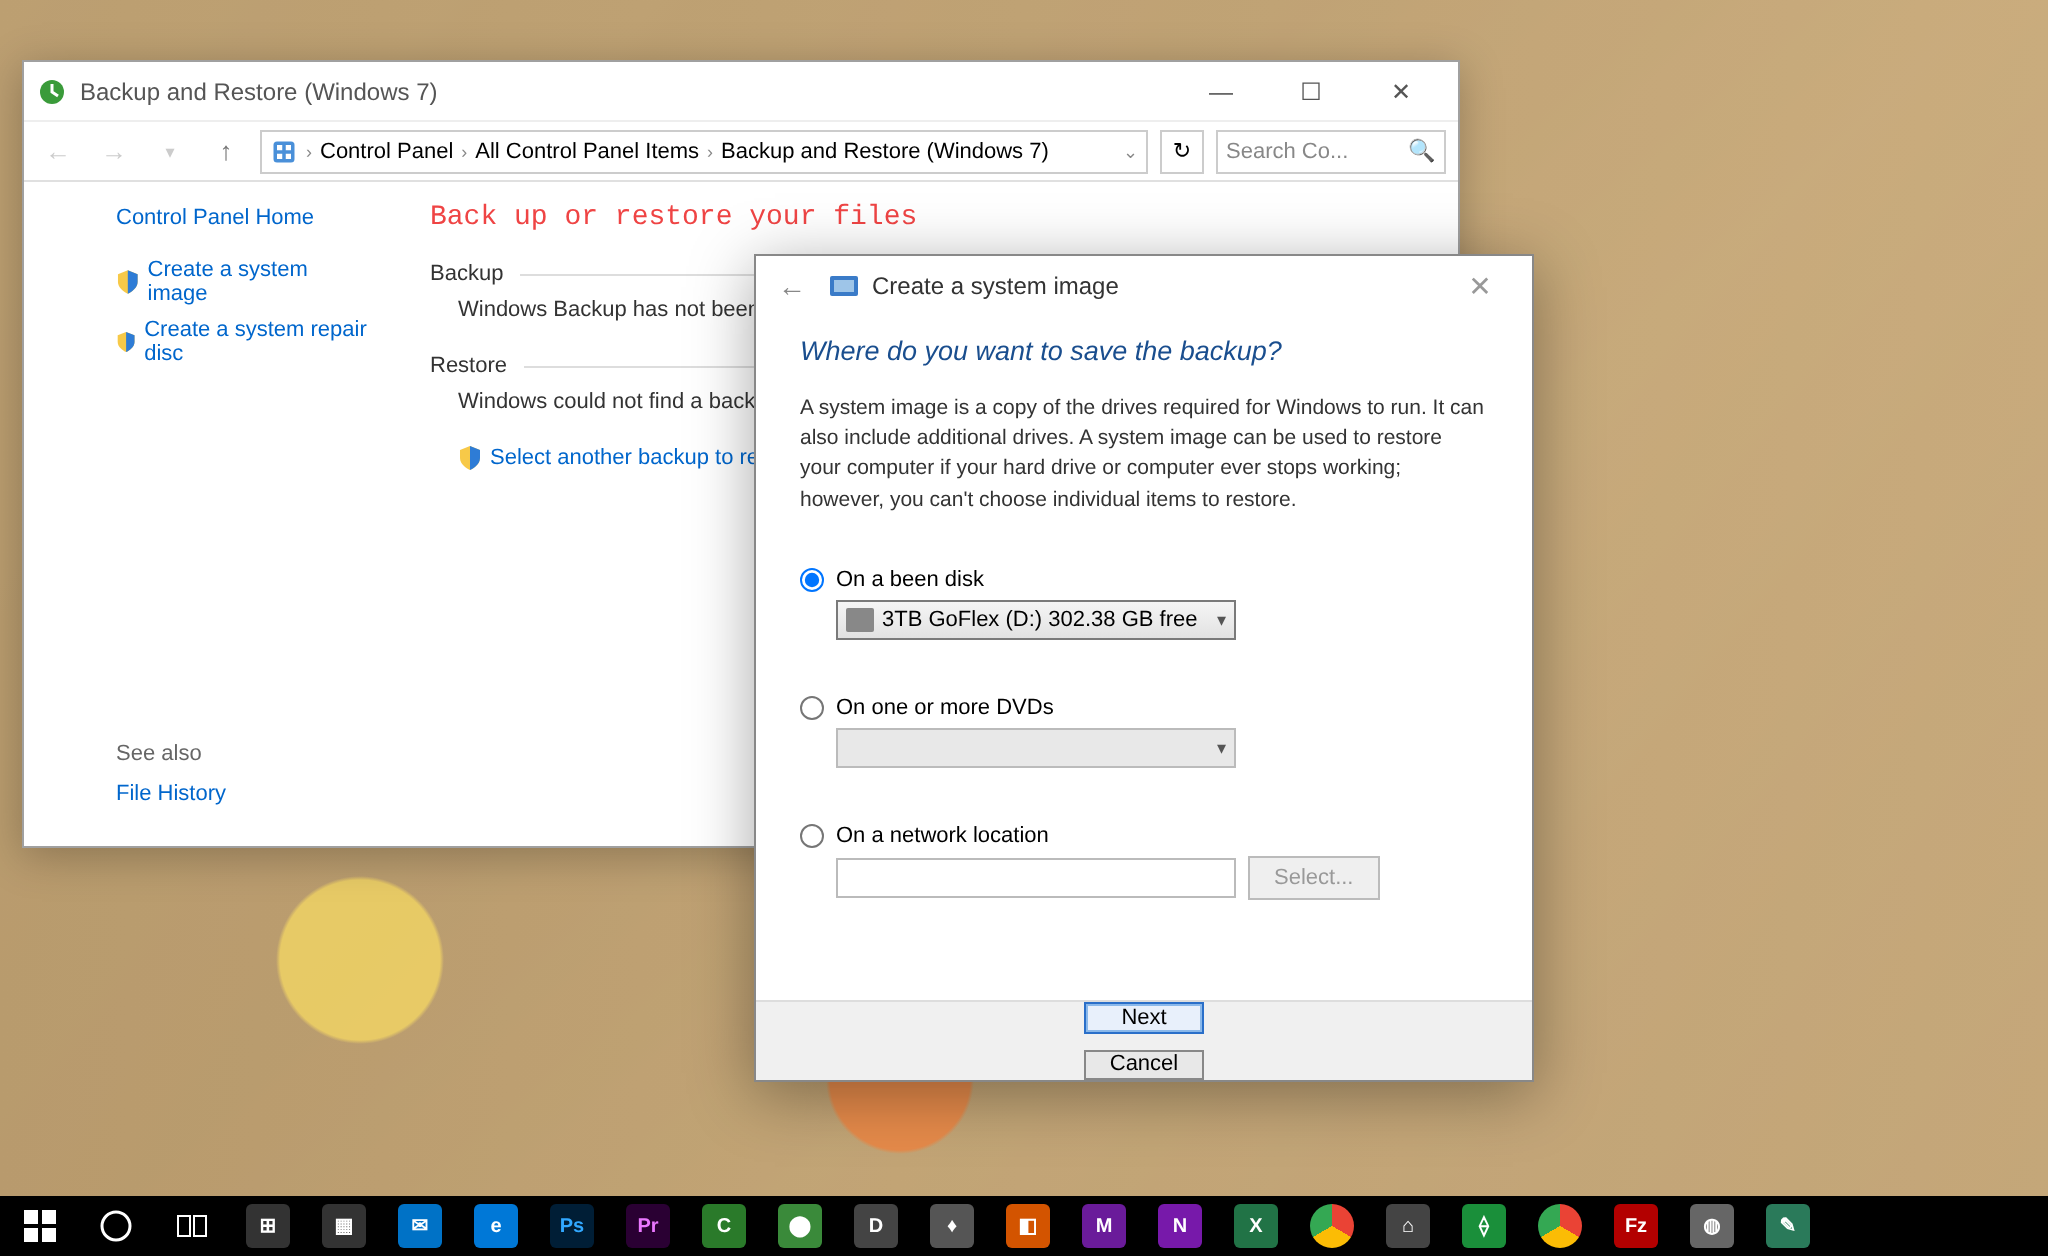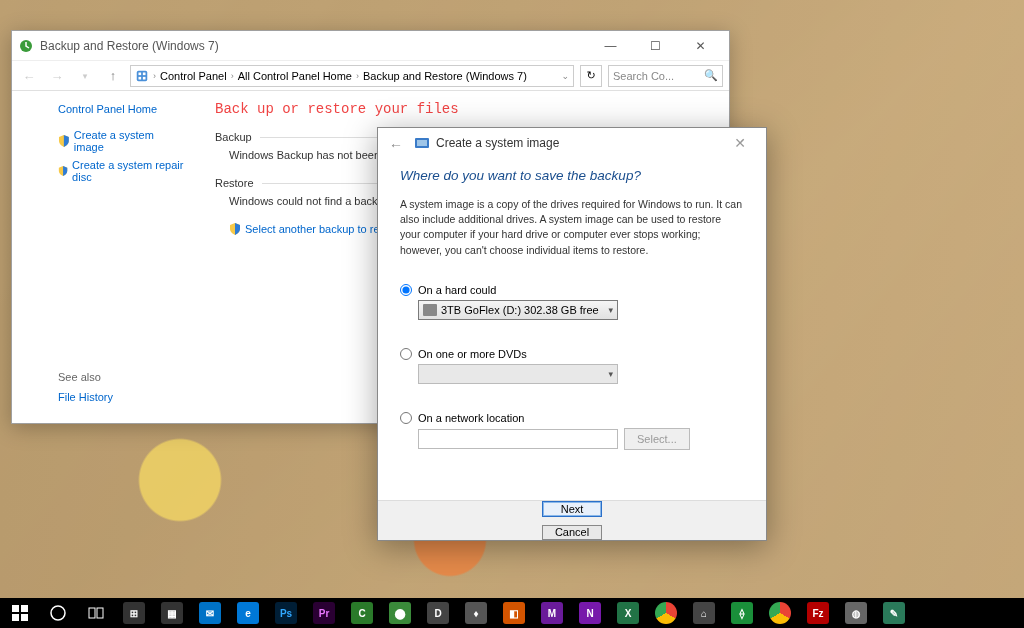--- a/index.html
+++ b/index.html
@@ -115,21 +115,21 @@
       <svg class="addr-icon" viewBox="0 0 16 16">
           <rect x="2" y="2" width="12" height="12" rx="2" fill="#4a90d9"></rect>
           <rect x="4" y="4" width="3" height="3" fill="#fff"></rect>
           <rect x="9" y="4" width="3" height="3" fill="#fff"></rect>
           <rect x="4" y="9" width="3" height="3" fill="#fff"></rect>
           <rect x="9" y="9" width="3" height="3" fill="#fff"></rect>
         </svg>
       <span class="sep">›</span>
       <span class="crumb">Control Panel</span>
       <span class="sep">›</span>
-      <span class="crumb">All Control Panel Home</span>
+      <span class="crumb">All Control Panel Items</span>
       <span class="sep">›</span>
       <span class="crumb">Backup and Restore (Windows 7)</span>
       <span style="flex:1"></span>
       <span class="sep">⌄</span>
     </div>
     <div class="nav-refresh">↻</div>
     <div class="search">
       <span>Search Co...</span>
       <span class="mag">🔍</span>
     </div>
@@ -193,21 +193,21 @@
     <div class="wiz-close">✕</div>
   </div>
 
   <div class="wiz-body">
     <div class="wiz-heading">Where do you want to save the backup?</div>
     <div class="wiz-desc">A system image is a copy of the drives required for Windows to run. It can also include additional drives. A system image can be used to restore your computer if your hard drive or computer ever stops working; however, you can't choose individual items to restore.</div>
 
     <div class="opt">
       <label>
         <input type="radio" name="dest" checked="" style="">
-        <span>On a hard could</span>
+        <span>On a been disk</span>
       </label>
       <div class="combo">
         <span class="disk-icon"></span>
         <span>3TB GoFlex (D:)  302.38 GB free</span>
         <span class="chev">▾</span>
       </div>
     </div>
 
     <div class="opt">
       <label>

